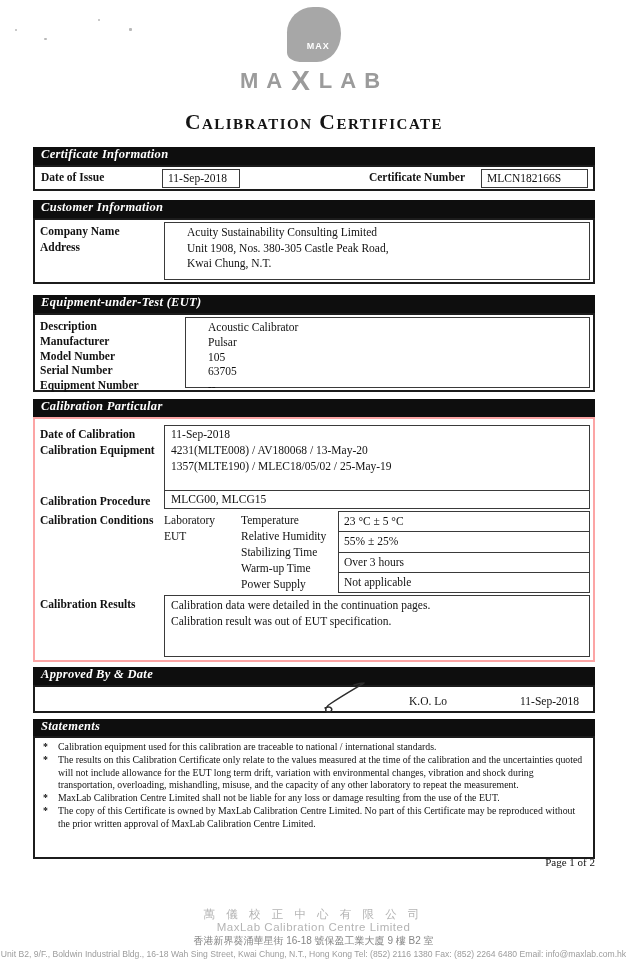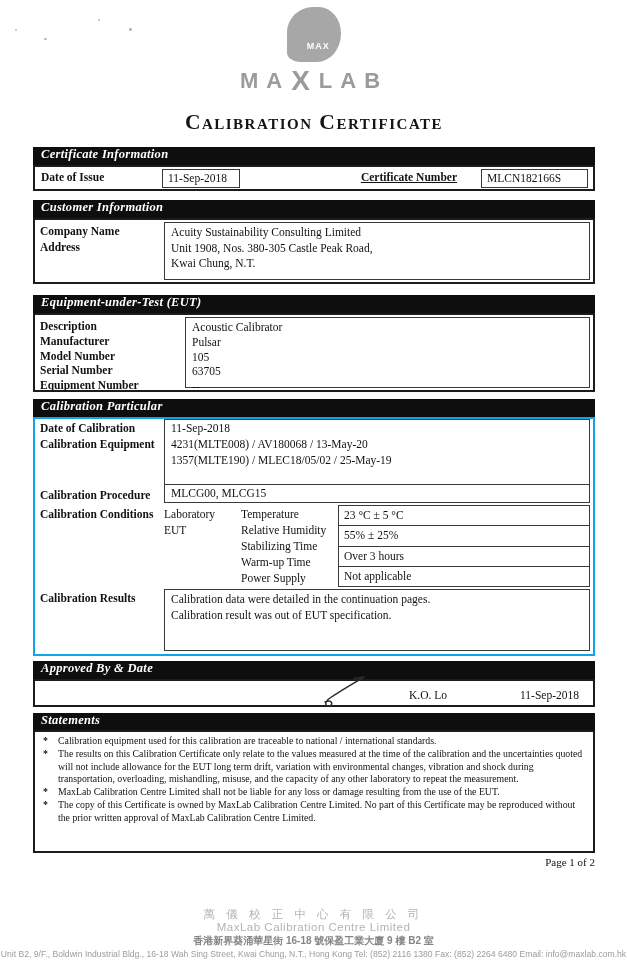--- a/index.html
+++ b/index.html
@@ -52,34 +52,34 @@
     border:2px solid #1c1c1c; height:26px; display:flex; align-items:center;
     padding:0 5px;
   }
   .cert-row .lbl-issue { width:122px; padding-left:1px; }
   .inline-box {
     border:1px solid #3a3a3a; height:19px; line-height:17px; font-size:11.5px;
     padding-left:5px;
   }
   .box-date { width:78px; }
   .cert-row .spacer { flex:1; }
-  .cert-row .lbl-cert { margin-right:24px;text-decoration:underline; }
+  .cert-row .lbl-cert { margin-right:16px; }
   .box-certno { width:107px; }
 
   
   .sec-box { border:2px solid #1c1c1c; display:flex; padding:2px 3px 2px 0; }
   .label-col { width:129px; padding:2px 0 0 5px; display:flex; flex-direction:column; }
-  .value-box { flex:1; border:1px solid #3a3a3a; padding:2px 0 0 6px; }
+  .value-box { flex:1; border:1px solid #3a3a3a; padding:2px 0 0 22px; }
   .h66 { height:66px; } .h79 { height:79px;gap:21px; }
   .value-box .val { display:block; }
   .eut-lines .lbl { line-height:14.8px; }
   .eut-vals  .val { line-height:14.8px; }
 
   
-  .calib-outer { border:2px solid #0ea5e9; padding:0 3px 3px 0; }
+  .calib-outer { border:2px solid #fca5a5; padding:6px 3px 3px 0; }
   .rowA { display:flex; height:84px; }
   .rowA .label-col .grow { flex:1; }
   .vboxA { flex:1; border:1px solid #3a3a3a; display:flex; flex-direction:column; }
   .vboxA .val { padding-left:6px; line-height:16px; }
   .vboxA .grow { flex:1; }
   .proc-row { border-top:1px solid #3a3a3a; line-height:17px; font-size:11.5px; padding-left:6px; }
   .rowB { display:flex; margin-top:2px; height:82px; }
   .cond-scope { width:77px; padding-top:1px; }
   .cond-prop  { width:97px; padding-top:1px; }
   .cond-scope .val, .cond-prop .val { display:block; line-height:16px; }
@@ -104,21 +104,21 @@
   .stmt .star { width:17px; font-weight:bold; padding-left:2px; }
   .stmt .txt  { flex:1; }
 
   .page-num { position:absolute; right:32px; top:856px; font-size:11px; }
 
   
   .footer { position:absolute; left:0; right:0; bottom:7px; text-align:center;
             font-family:"Liberation Sans", sans-serif; }
   .f1 { color:#b4b4b4; font-size:11.5px; letter-spacing:4px; line-height:13px; }
   .f2 { color:#b4b4b4; font-size:11.5px; letter-spacing:0.5px; line-height:13px; }
-  .f3 { color:#858585; font-size:10px; font-weight:bold; margin-top:1px; line-height:12px; }
+  .f3 { color:#858585; font-size:10px; font-weight:normal; margin-top:1px; line-height:12px; }
   .f4 { color:#9c9c9c; font-size:8.6px; margin-top:2px; white-space:nowrap; line-height:10px; }
 </style>
 </head>
 <body>
 
 <div class="page">
   <div class="speck" style="left:98px; top:19px; width:2px; height:2px;"></div>
   <div class="speck" style="left:15px; top:29px; width:2px; height:2px;"></div>
   <div class="speck" style="left:129px; top:28px; width:3px; height:3px;"></div>
   <div class="speck" style="left:44px; top:38px; width:3px; height:2px;"></div>

